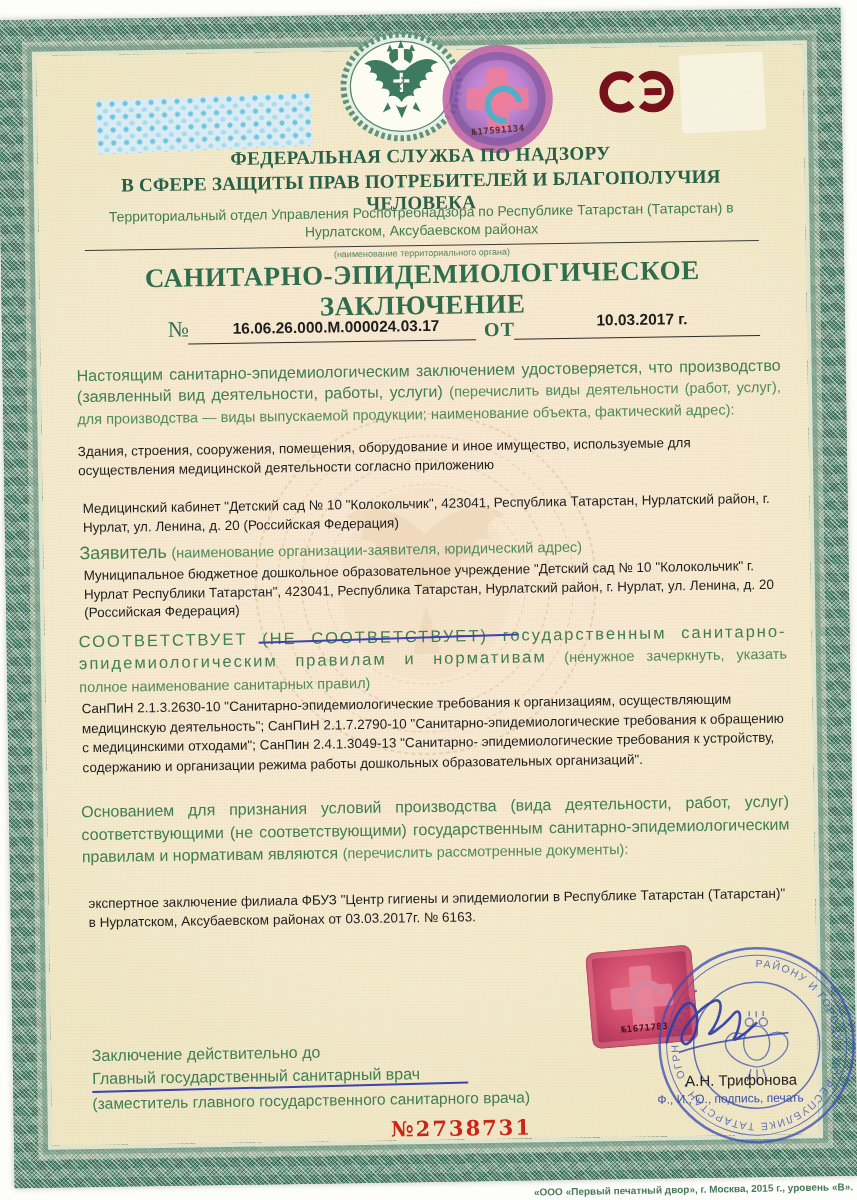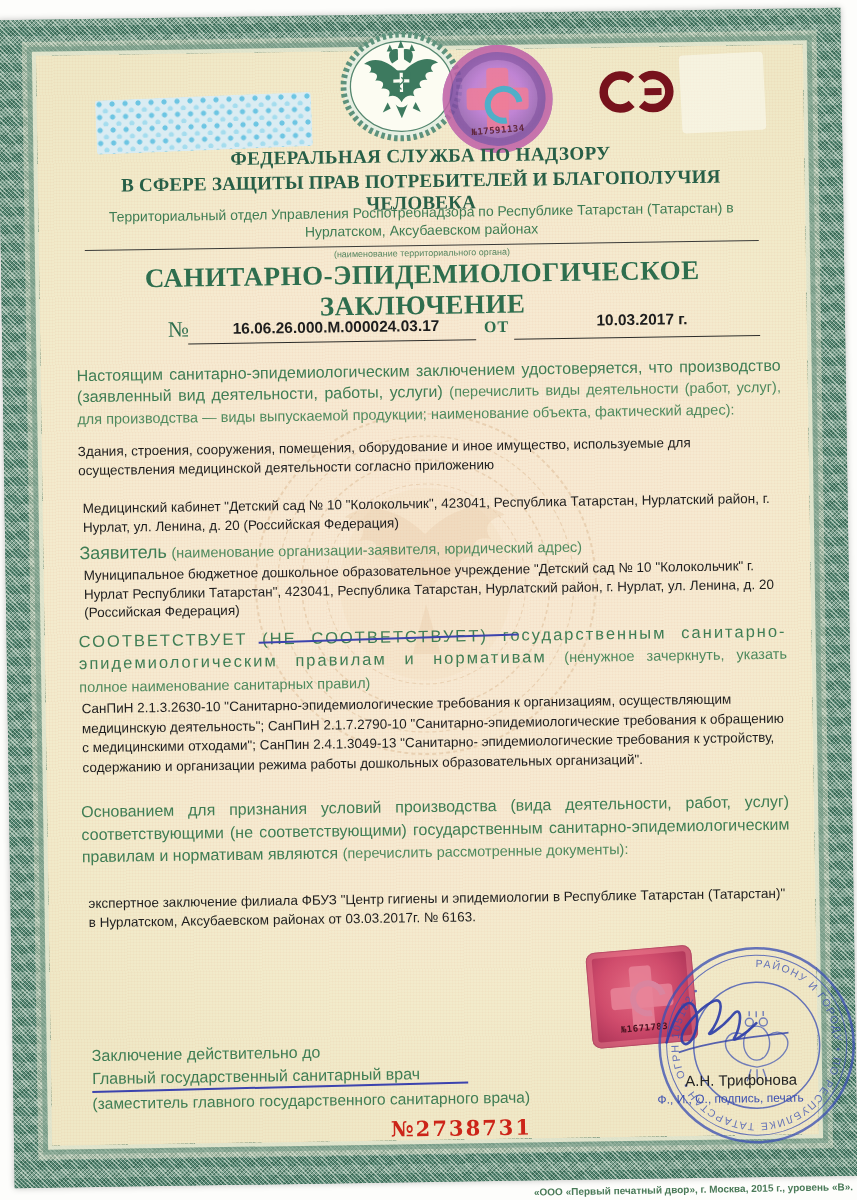--- a/index.html
+++ b/index.html
@@ -30,21 +30,21 @@
   .ctr{text-align:center;width:700px;left:71px;}
   .just{text-align:justify;}
   .h-line1{top:131px;font-size:19px;color:#275f47;letter-spacing:.4px;}
   .h-line2{top:156px;font-size:19px;color:#275f47;letter-spacing:.2px;}
   .terr{top:189px;font-size:14px;line-height:18px;}
   .rule{height:0;border-top:1.3px solid #3a3a38;}
   .caption{top:234px;font-size:9px;color:#55855f;}
   .doc-title{top:245px;font-size:27px;color:#2e6e4e;letter-spacing:.5px;}
   .num-sign{left:166px;top:299px;font-size:22px;color:#2e6e4e;font-family:"Liberation Serif",serif;}
   .num-val{left:190px;top:303px;width:288px;text-align:center;font-size:15.5px;color:#1e1e1e;font-weight:bold;}
-  .ot{left:482px;top:305px;font-size:16px;color:#2e6e4e;font-family:"Liberation Serif",serif;letter-spacing:1px;}
+  .ot{left:482px;top:305px;font-size:20px;color:#2e6e4e;font-family:"Liberation Serif",serif;letter-spacing:1px;}
   .date-val{left:520px;top:300px;width:240px;text-align:center;font-size:15.5px;color:#1e1e1e;font-weight:bold;}
   .gpar{font-size:16px;line-height:21px;color:#3f7d54;margin:0;}
   .fill{font-size:13.5px;line-height:18.5px;color:#1f1f1f;margin:0;}
   .caps{letter-spacing:2px;word-spacing:3px;font-size:16.5px;}
   .strike{position:relative;}
   .strike::after{content:'';position:absolute;left:-4px;right:-30px;top:54%;height:2.2px;
         background:#3c43ae;transform:rotate(-1deg);}
   .pen-underline{height:0;border-top:2.2px solid #3c43ae;transform:rotate(-0.6deg);}
   .serial{font-family:"DejaVu Serif",serif;font-weight:bold;font-size:21px;color:#cc2418;letter-spacing:2px;}
   .printer{font-size:10px;font-weight:bold;color:#4a7a58;transform:rotate(-1deg);}

